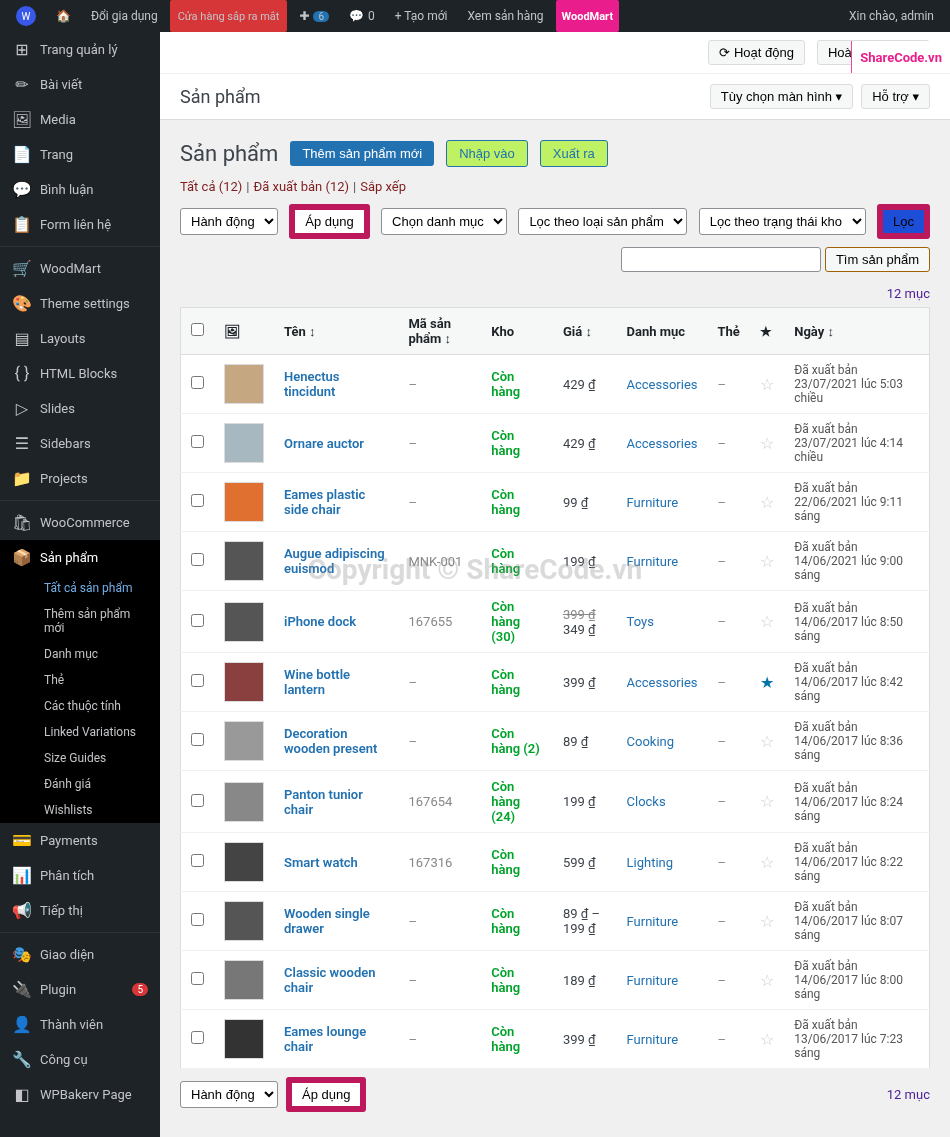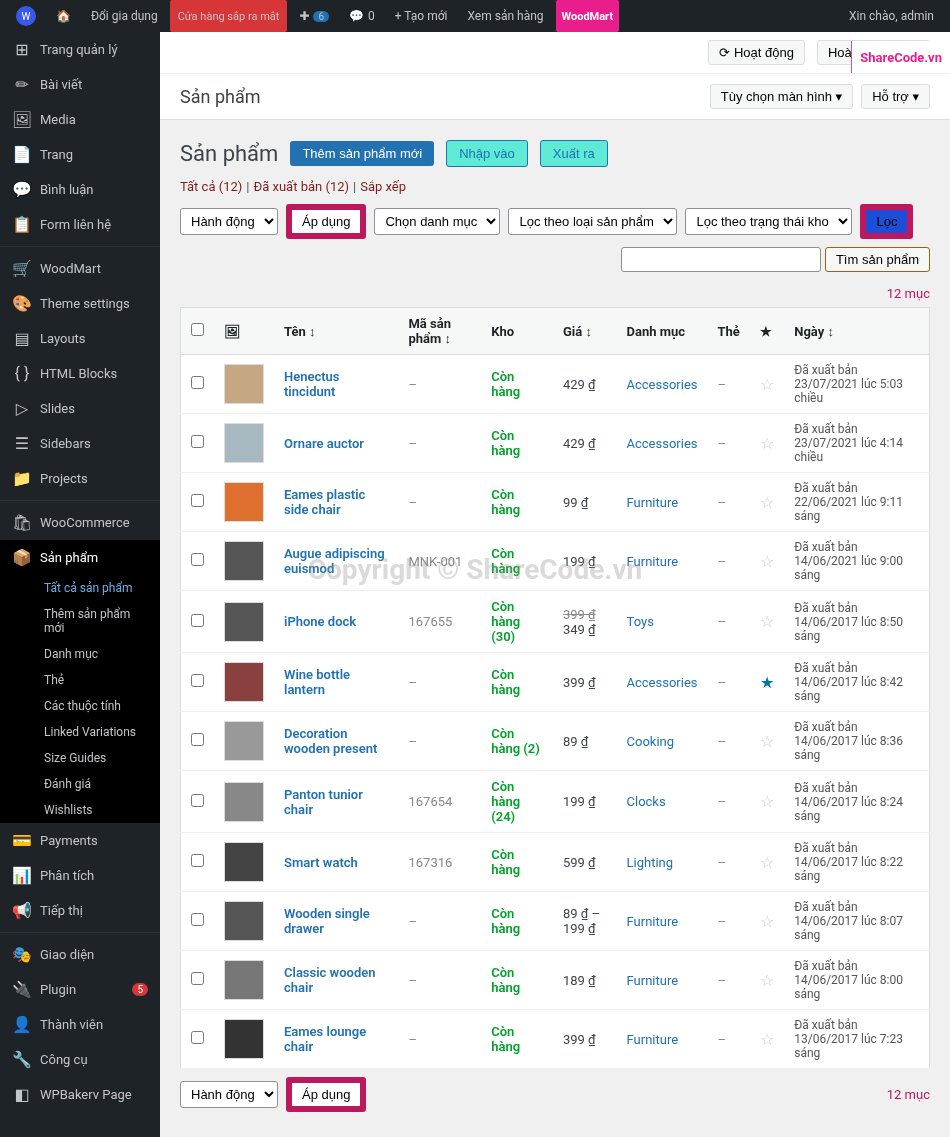--- a/index.html
+++ b/index.html
@@ -27,28 +27,28 @@
     .submenu { list-style: none; background: #000; }
     .submenu-item { padding: 6px 12px 6px 44px; color: #c3c4c7; cursor: pointer; font-size: 12px; }
     .submenu-item.current { color: #72aee6; }
     .badge { background: #d63638; color: white; border-radius: 10px; padding: 1px 5px; font-size: 10px; margin-left: auto; }
 
     
     .wrap { padding: 20px 20px 20px 20px; }
     .page-title-bar { display: flex; align-items: center; gap: 12px; margin-bottom: 12px; }
     .page-title-bar h1 { font-size: 22px; font-weight: 400; }
     .btn-primary { background: #2271b1; color: white; border: none; padding: 5px 12px; border-radius: 3px; cursor: pointer; font-size: 13px; }
-    .btn-secondary { background: #5eead4; color: #2271b1; border: 1px solid #2271b1; padding: 5px 12px; border-radius: 3px; cursor: pointer; font-size: 13px; }
+    .btn-secondary { background: #bef264; color: #2271b1; border: 1px solid #2271b1; padding: 5px 12px; border-radius: 3px; cursor: pointer; font-size: 13px; }
 
     .subsubsub { display: flex; gap: 4px; margin-bottom: 10px; font-size: 13px; }
     .subsubsub a { color: #7f1d1d; text-decoration: none; }
     .subsubsub .sep { color: #555; }
 
     
-    .tablenav { display: flex; align-items: center; gap: 8px; margin-bottom: 8px; flex-wrap: wrap; }
+    .tablenav { display: flex; align-items: center; gap: 8px; margin-bottom: 8px; flex-wrap: wrap; justify-content: space-between; }
     .tablenav select, .tablenav input[type="text"] { padding: 4px 6px; border: 1px solid #8c8f94; border-radius: 3px; font-size: 13px; background: white; }
     .tablenav-btn { padding: 4px 10px; font-size: 13px; border: 6px solid #be185d; background: white; border-radius: 3px; cursor: pointer; }
     .filter-btn { background: #1d4ed8; }
     .search-box { display: flex; gap: 4px; align-items: center; margin-left: auto; }
     .search-input { padding: 4px 8px; border: 1px solid #8c8f94; border-radius: 3px; width: 200px; }
     .search-btn { background: #f6f7f7; border: 1px solid #a16207; padding: 4px 10px; border-radius: 3px; cursor: pointer; font-size: 13px; }
 
     
     .wp-list-table { width: 100%; border-collapse: collapse; background: white; border: 1px solid #dcdcde; }
     .wp-list-table th { background: #f6f7f7; border-bottom: 1px solid #dcdcde; padding: 8px 10px; text-align: left; font-size: 13px; color: #1d2327; }
@@ -59,21 +59,21 @@
     .product-name { color: #2271b1; text-decoration: none; font-weight: 600; }
     .in-stock { color: #00a32a; font-weight: 600; }
     .category-link { color: #2271b1; text-decoration: none; }
     .price { font-size: 13px; }
     .price-original { text-decoration: line-through; color: #888; }
     .star-icon { color: #ccc; cursor: pointer; font-size: 16px; }
     .star-icon.filled { color: #0073aa; }
     .dash { color: #888; }
     .date-cell { font-size: 12px; color: #555; }
 
-    .items-count { text-align: right; font-size: 13px; color: #be185d; padding: 6px 0; }
+    .items-count { text-align: right; font-size: 13px; color: #4c1d95; padding: 6px 0; }
 
     .copyright-overlay {
       position: fixed;
       top: 50%;
       left: 50%;
       transform: translate(-50%, -50%);
       font-size: 28px;
       color: rgba(150,150,150,0.35);
       font-weight: bold;
       pointer-events: none;

